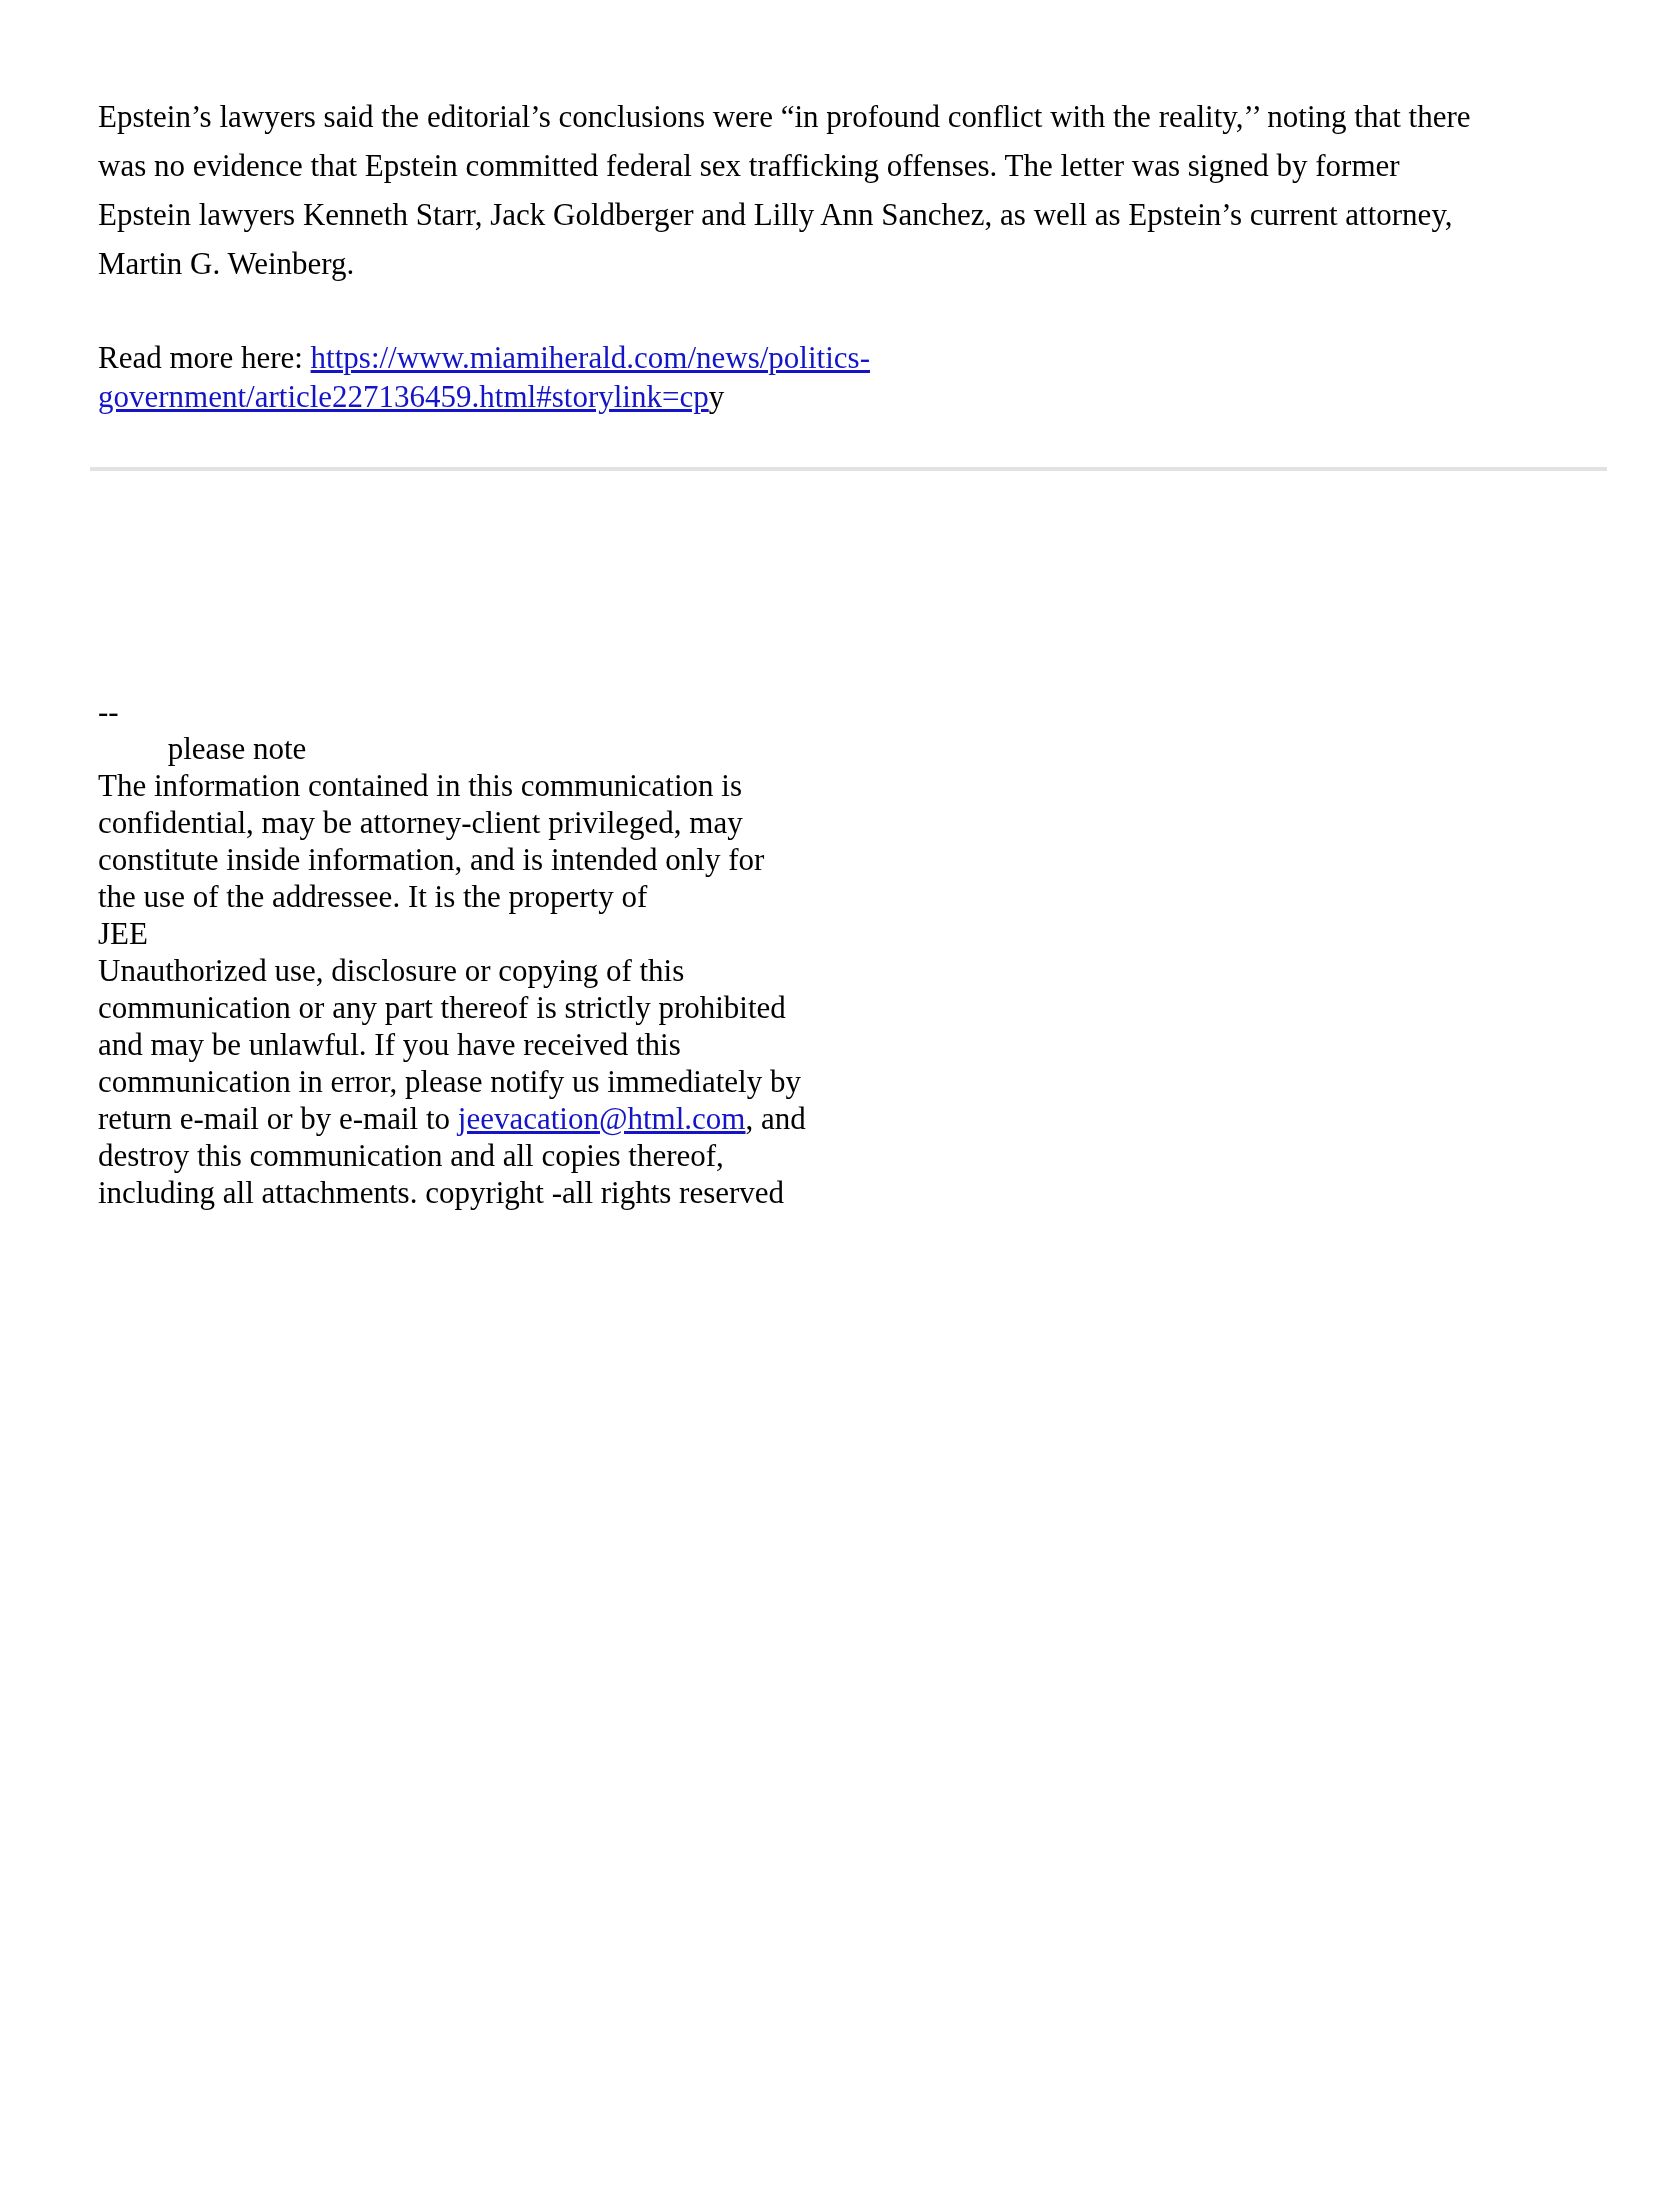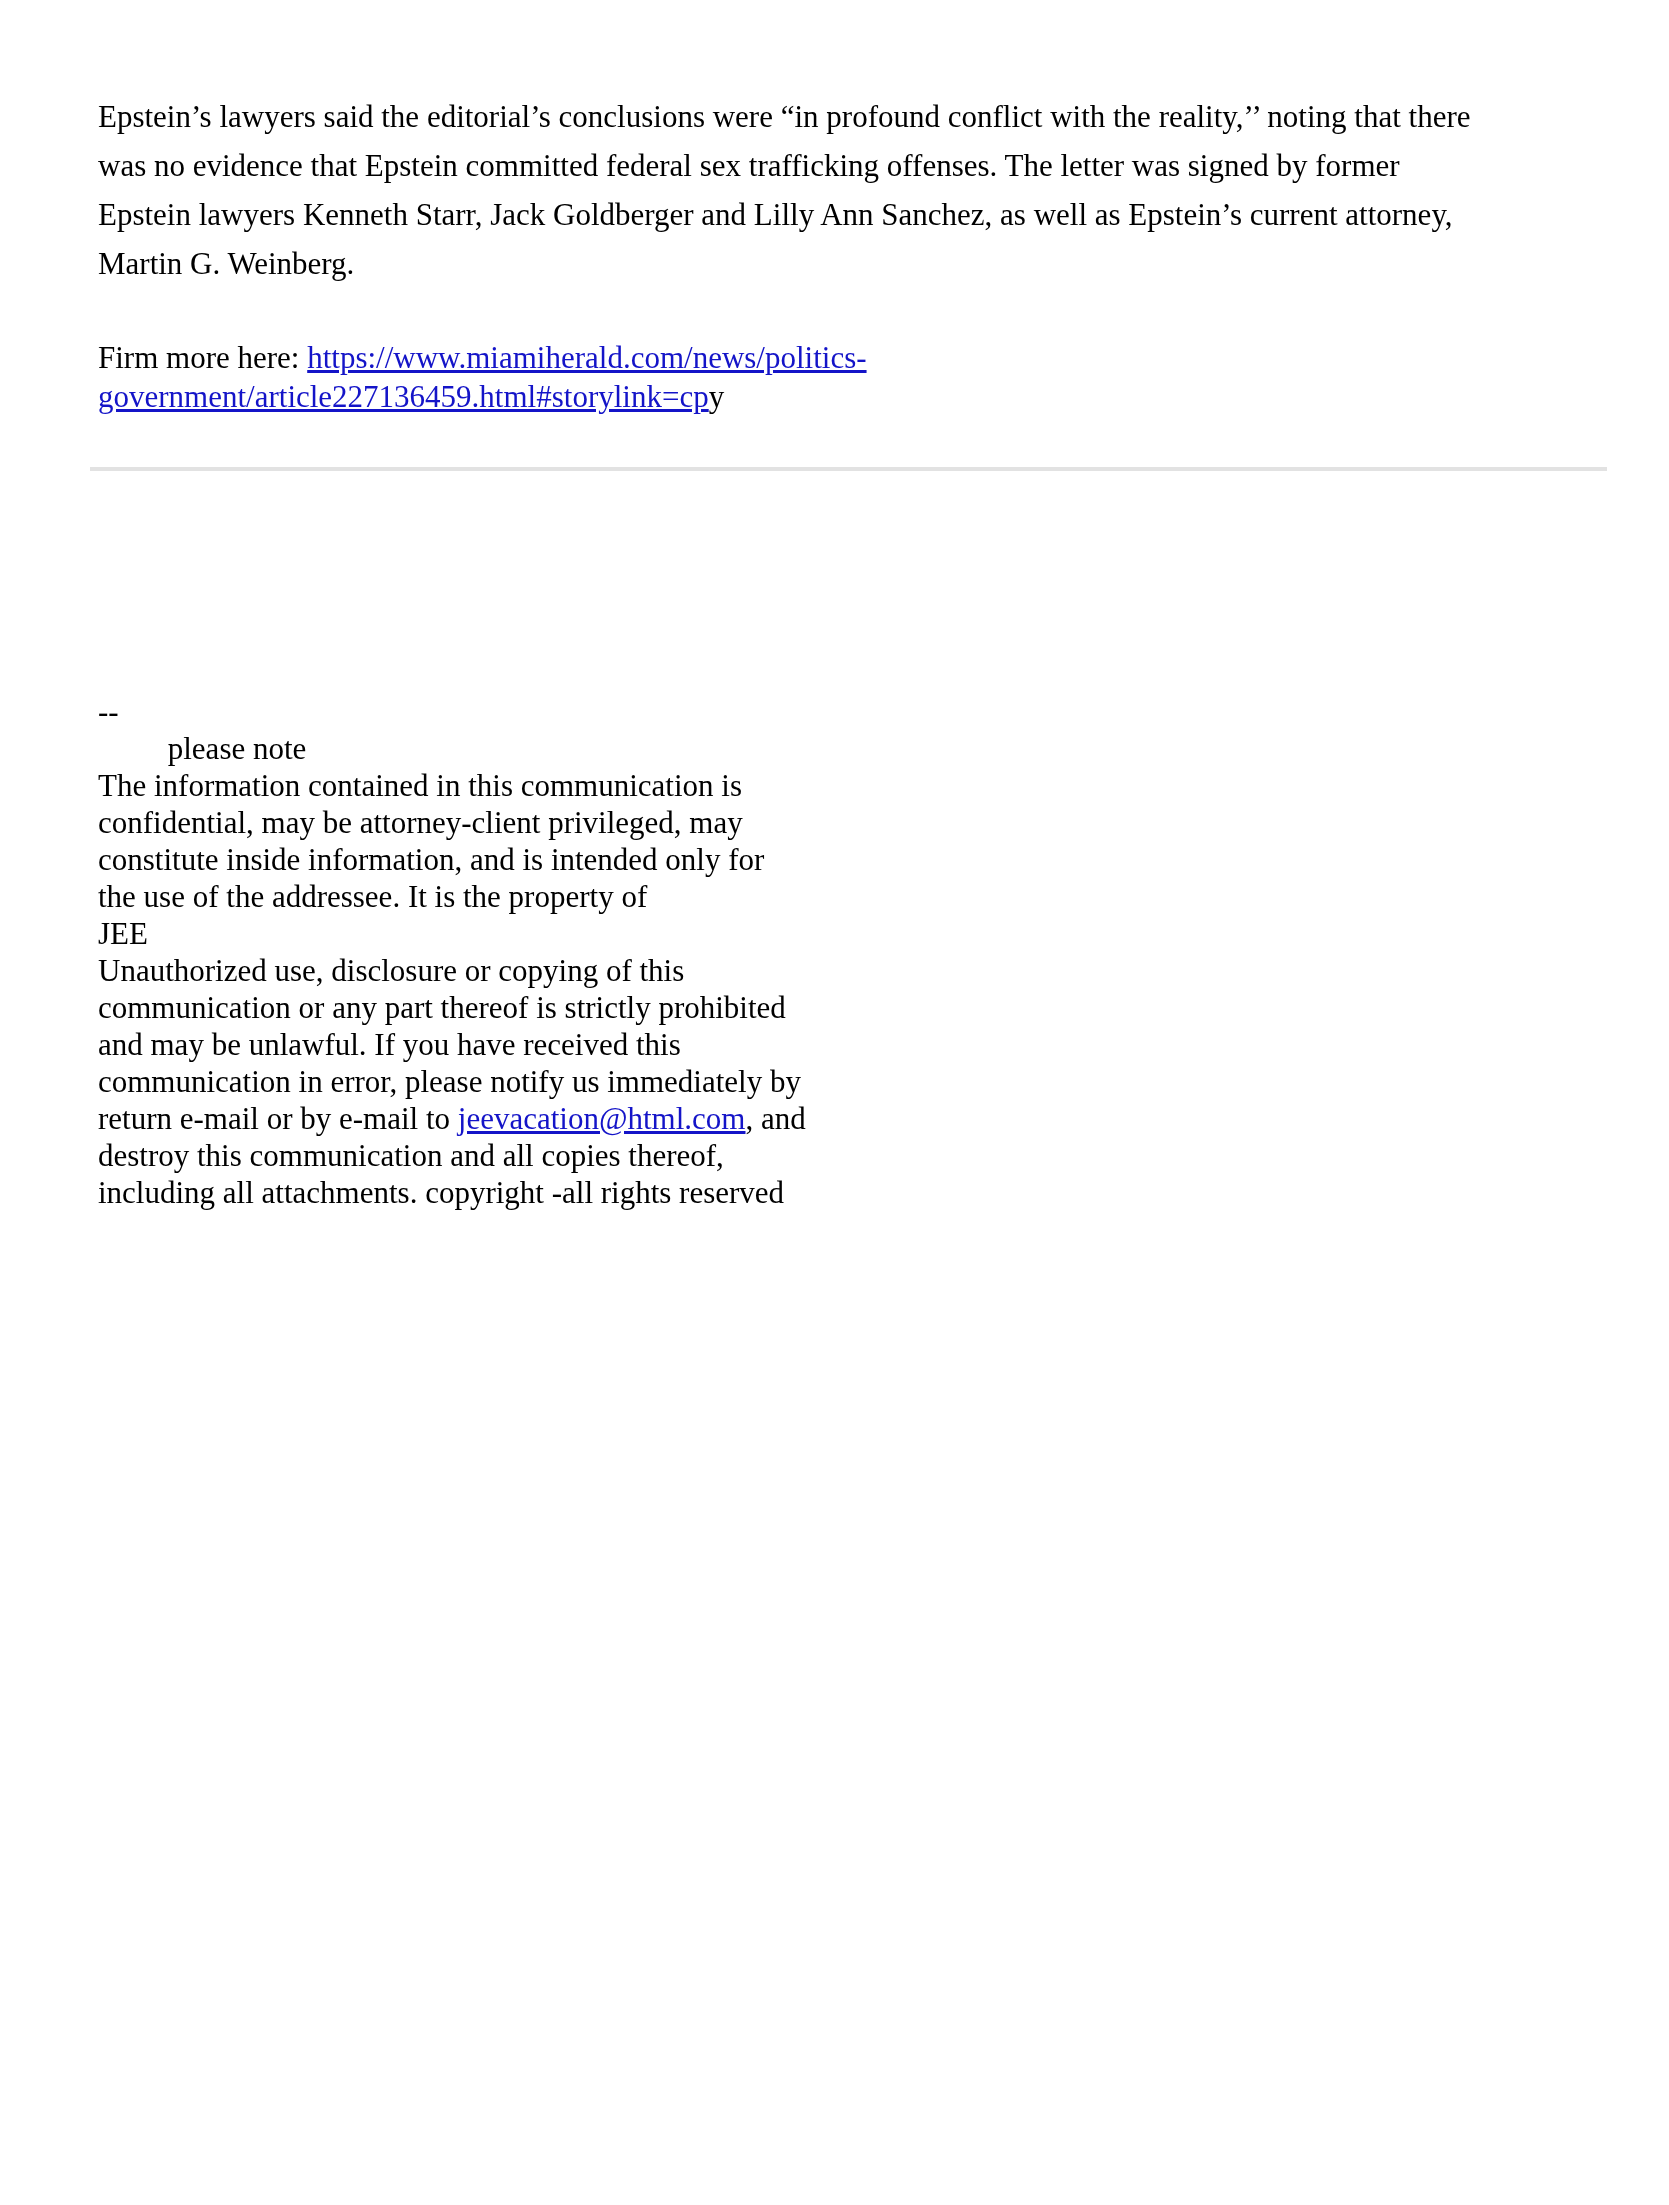--- a/index.html
+++ b/index.html
@@ -72,21 +72,21 @@
 </head>
 <body>
 
 <div class="page">
 
   <p class="serif pre par1">Epstein’s lawyers said the editorial’s conclusions were “in profound conflict with the reality,’’ noting that there
 was no evidence that Epstein committed federal sex trafficking offenses. The letter was signed by former
 Epstein lawyers Kenneth Starr, Jack Goldberger and Lilly Ann Sanchez, as well as Epstein’s current attorney,
 Martin G. Weinberg.</p>
 
-  <div class="serif readmore"><span>Firm more here: </span><a class="link">https://www.miamiherald.com/news/politics-</a><br><a class="link">government/article227136459.html#storylink=cp</a><span>y</span></div>
+  <div class="serif readmore"><span>Read more here: </span><a class="link">https://www.miamiherald.com/news/politics-</a><br><a class="link">government/article227136459.html#storylink=cp</a><span>y</span></div>
 
   <div class="divider"></div>
 
 
   <div class="serif pre disclaimer"><span>--
          please note
 The information contained in this communication is
 confidential, may be attorney-client privileged, may
 constitute inside information, and is intended only for
 the use of the addressee. It is the property of

